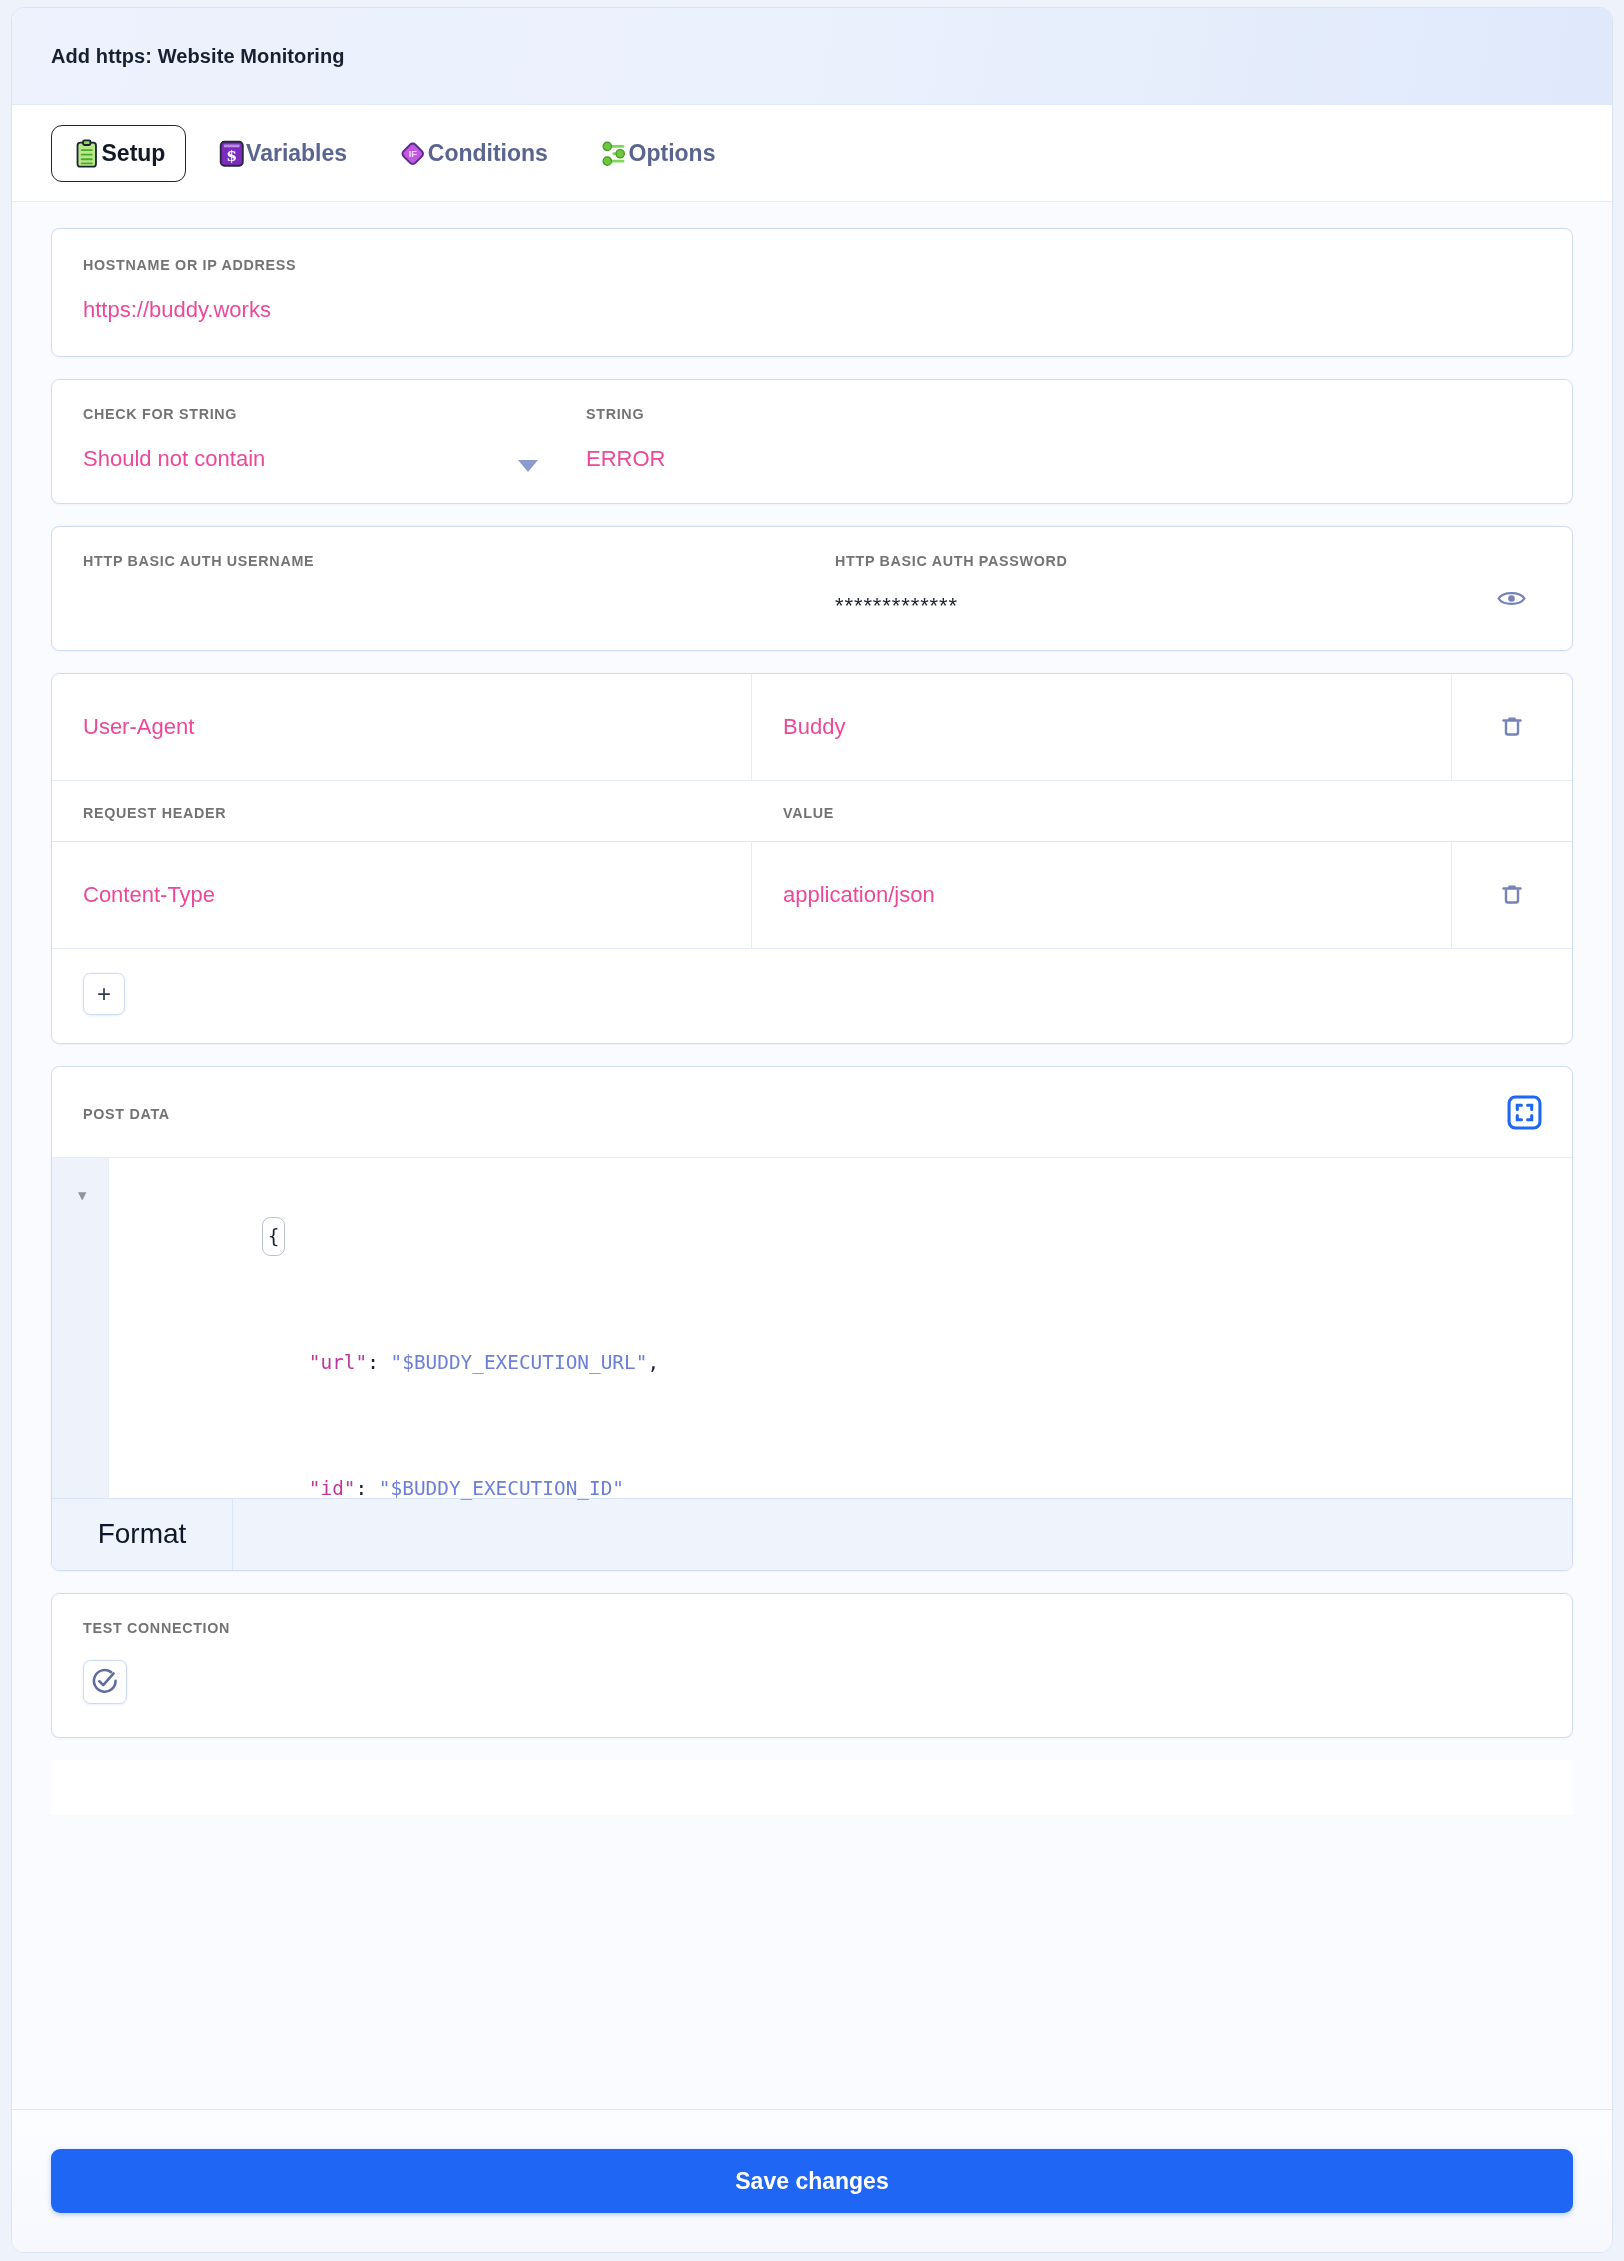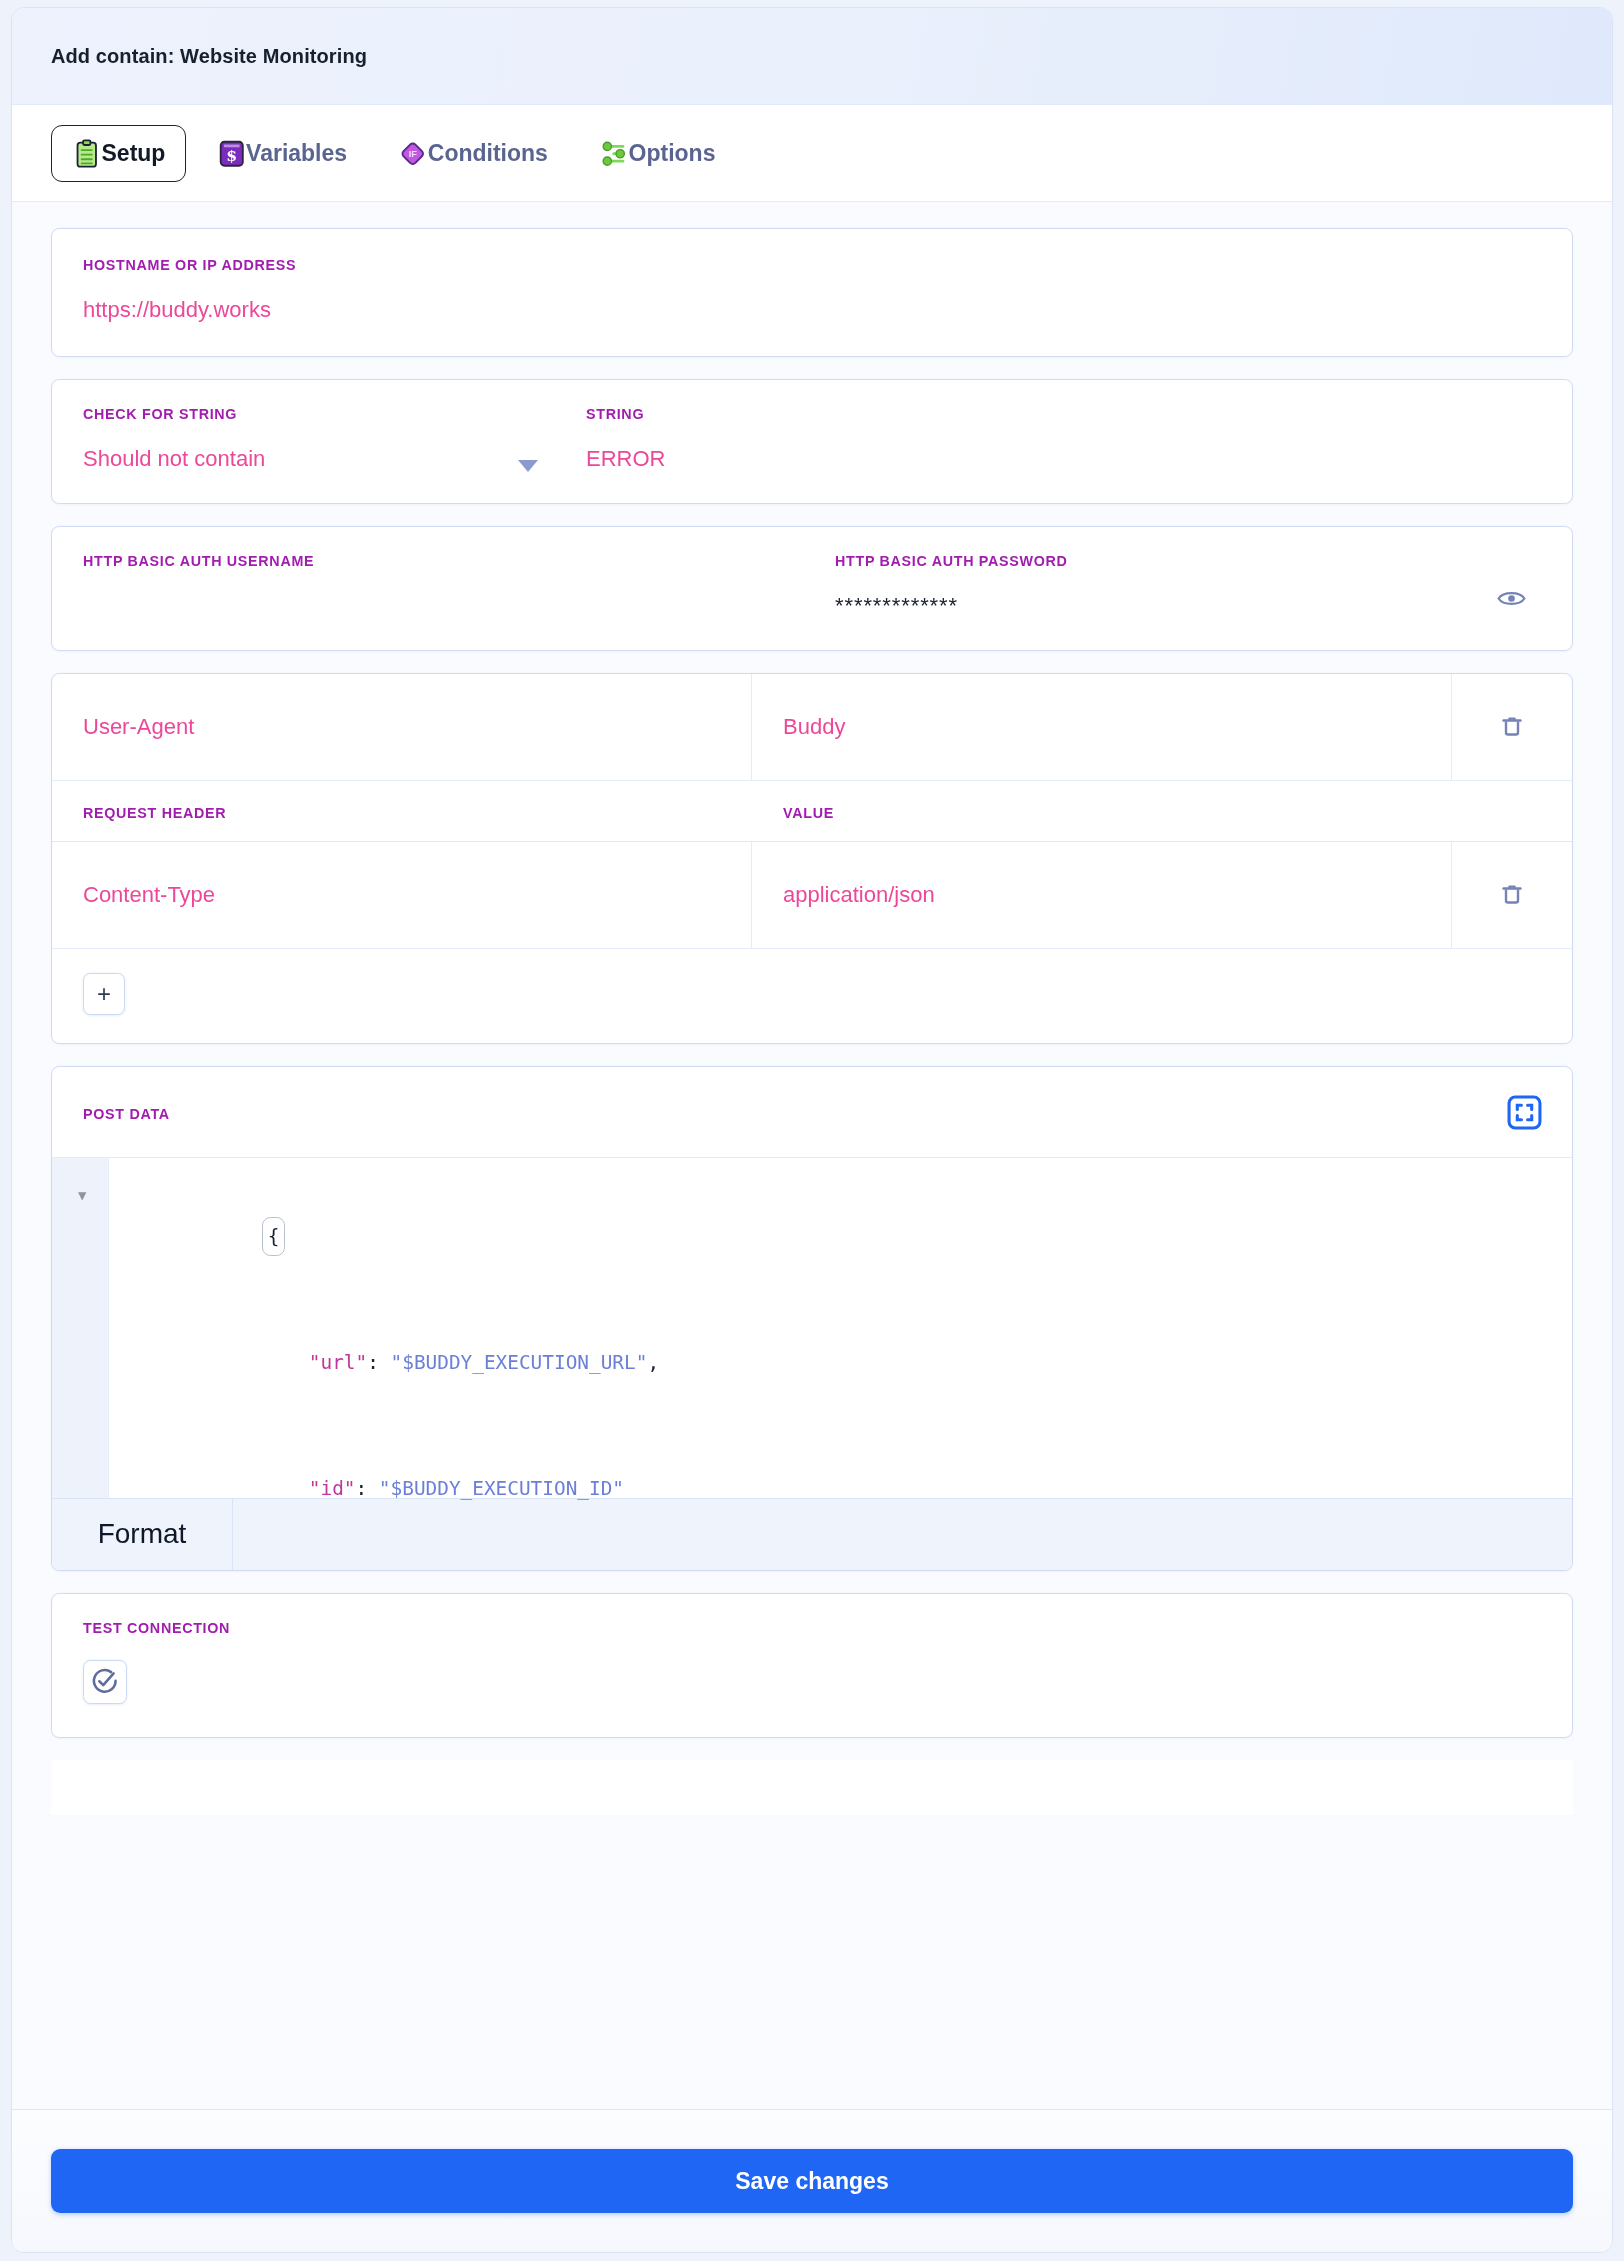--- a/index.html
+++ b/index.html
@@ -87,21 +87,21 @@
     border: 0.9px solid #cfdcf4;
     border-radius: 8.3px;
     margin-bottom: 22px;
     box-shadow: 0 0.9px 1.8px rgba(40,70,140,.05);
   }
 
   .fieldlabel {
     font-size: 14.3px;
     font-weight: bold;
     letter-spacing: 0.7px;
-    color: #a21caf;
+    color: #737373;
     text-transform: uppercase;
   }
   .fieldvalue {
     font-size: 22px;
     color: #ec4899;
   }
   .fieldvalue.muted { color: #3b4353; }
 
   
   .p-host { padding: 28px 31px 33px 31px; }
@@ -271,21 +271,21 @@
     cursor: pointer;
     box-shadow: 0 1.8px 5.5px rgba(31,102,245,.28);
   }
 </style>
 </head>
 <body>
 
 <div class="modal">
 
   <div class="modal-header">
-    <div class="modal-title">Add contain: Website Monitoring</div>
+    <div class="modal-title">Add https: Website Monitoring</div>
   </div>
 
   <div class="tabbar">
 
     <div class="tab active">
       <span class="tab-icon">
         <svg viewBox="0 0 32 32" width="29.5" height="29.5">
           <rect x="6" y="4" width="20" height="26" rx="3" fill="#b9e88b" stroke="#1c2434" stroke-width="2"></rect>
           <rect x="12" y="1.5" width="8" height="5" rx="1.5" fill="#8cd94f" stroke="#1c2434" stroke-width="2"></rect>
           <g stroke="#4aab2a" stroke-width="2" stroke-linecap="round">

